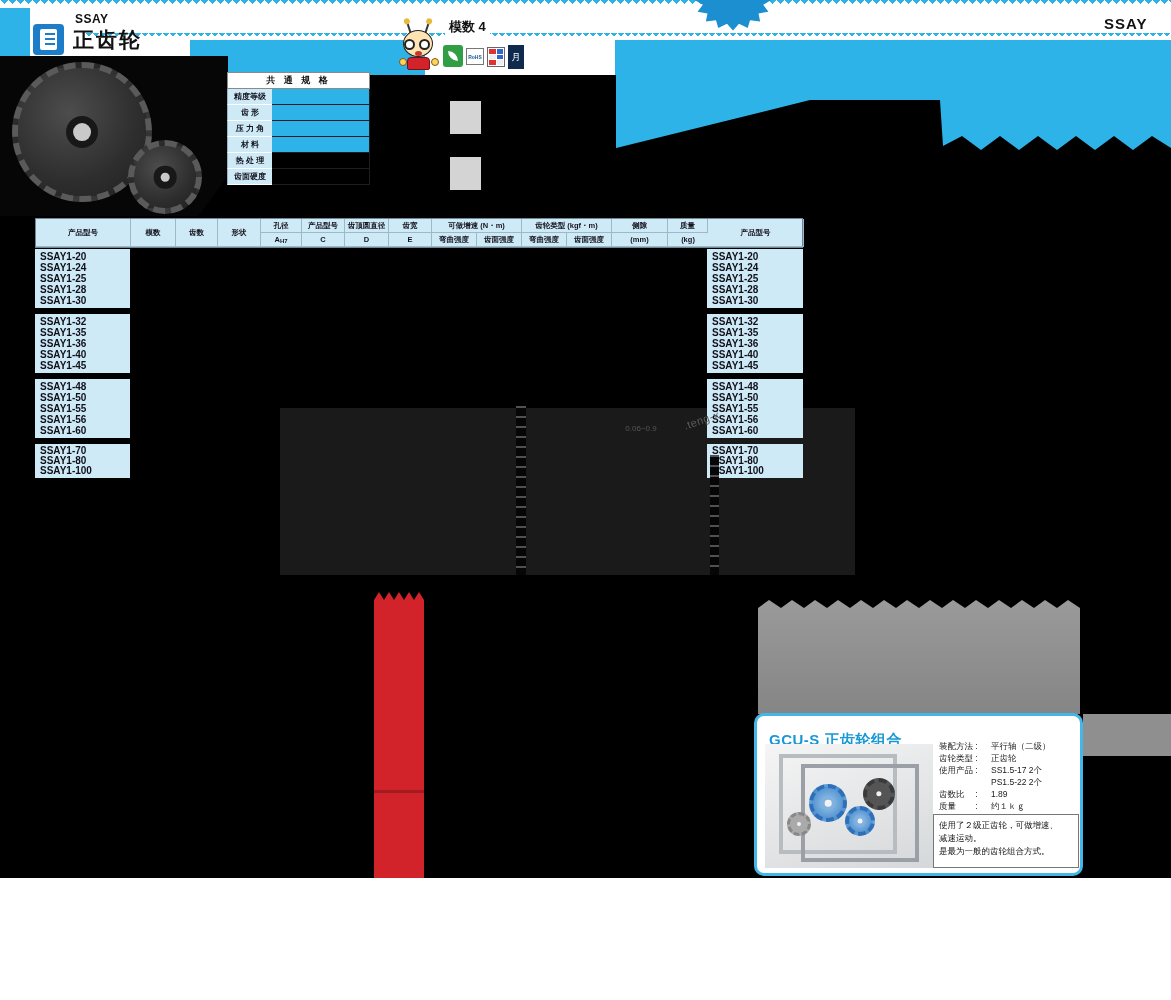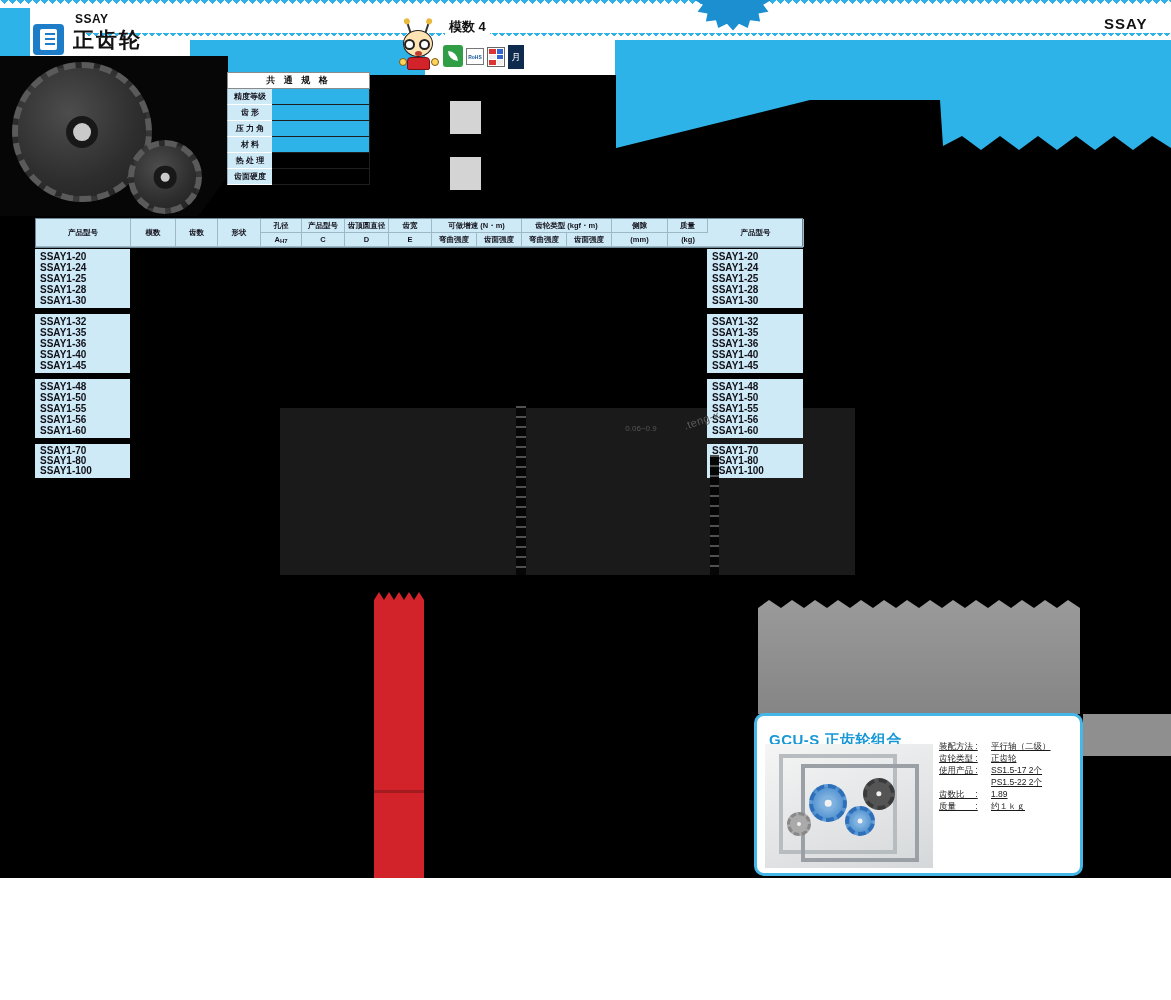--- a/index.html
+++ b/index.html
@@ -130,21 +130,21 @@
   .gframe { position: absolute; border: 4px solid #b7bcc1; }
   .gf1 { left: 14px; top: 10px; width: 118px; height: 100px; }
   .gf2 { left: 36px; top: 20px; width: 118px; height: 98px; border-color: #9aa0a6; }
   .ggear { position: absolute; border-radius: 50%; }
   .ggear::after { content: ""; position: absolute; left: 50%; top: 50%; width: 22%; height: 22%; transform: translate(-50%,-50%); border-radius: 50%; background: #f2f2f2; }
   .gg1 { left: 44px; top: 40px; width: 38px; height: 38px; border: 4px dashed #2d6fb8; background: radial-gradient(circle, #7fb2e0 30%, #3c82c8); }
   .gg2 { left: 80px; top: 62px; width: 30px; height: 30px; border: 4px dashed #2d6fb8; background: radial-gradient(circle, #7fb2e0 30%, #3c82c8); }
   .gg3 { left: 98px; top: 34px; width: 32px; height: 32px; border: 4px dashed #3a3a3a; background: #555; }
   .gg4 { left: 22px; top: 68px; width: 24px; height: 24px; border: 3px dashed #888; background: #aaa; }
   .gcu-specs { position: absolute; left: 182px; top: 24px; width: 142px; }
-  .gspec { display: flex; line-height: 12px; font-size: 8.5px; color: #1a1a1a; text-decoration: underline; }
+  .gspec { display: flex; line-height: 12px; font-size: 8.5px; color: #1a1a1a; }
   .glabel { width: 52px; flex: none; }
   .gvalue { flex: 1; }
   .gcu-desc { position: absolute; left: 176px; top: 98px; width: 146px; height: 54px; border: 1px solid #777; background: #fff;
     padding: 4px 5px; font-size: 8.5px; line-height: 13px; color: #111; }
 
   .footer-white { position: absolute; left: 0; top: 878px; width: 1171px; height: 122px; background: #fff; }
 </style>
 </head>
 <body>
 
@@ -376,17 +376,22 @@
       </div>
         <div class="gspec">
         <span class="glabel">齿数比　 :</span>
         <span class="gvalue">1.89</span>
       </div>
         <div class="gspec">
         <span class="glabel">质量　　 :</span>
         <span class="gvalue">约１ｋｇ</span>
       </div>
       </div>
+    <div class="gcu-desc">
+        <div class="dline">使用了２级正齿轮，可做增速、</div>
+        <div class="dline">减速运动。</div>
+        <div class="dline">是最为一般的齿轮组合方式。</div>
+      </div>
   </div>
 
   <div class="footer-white"></div>
 
 </div>
 
 </body></html>

